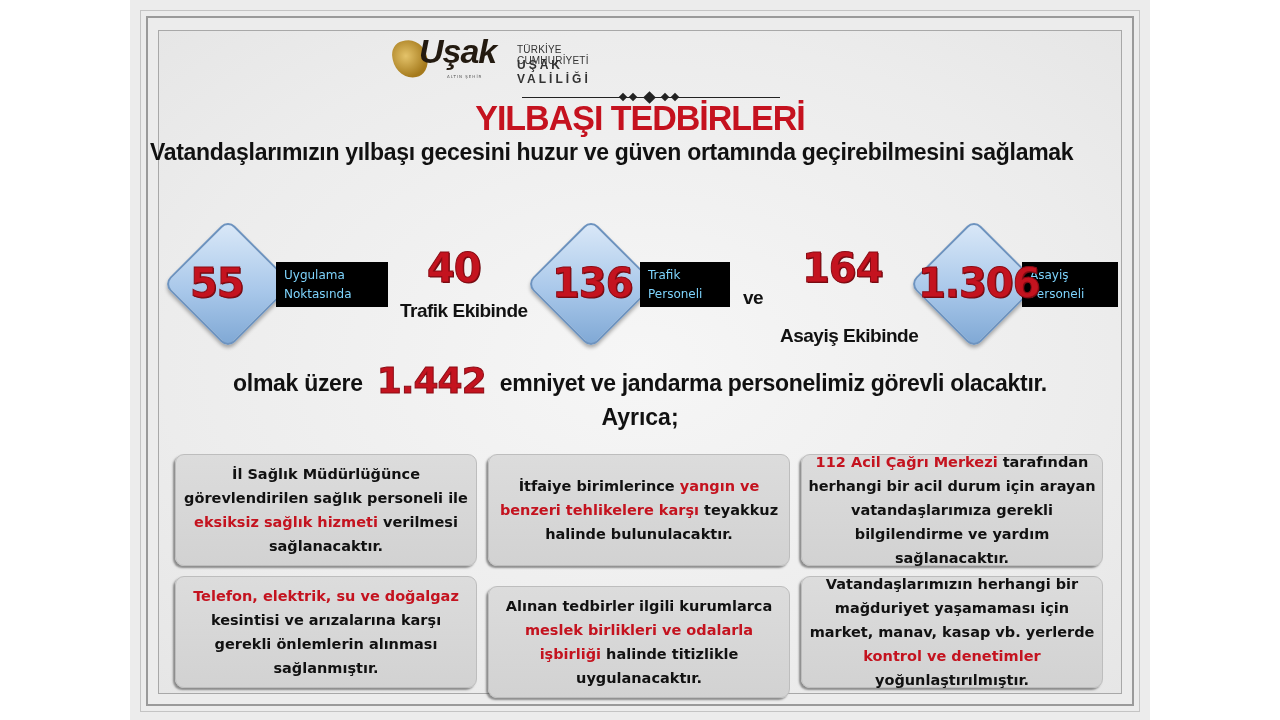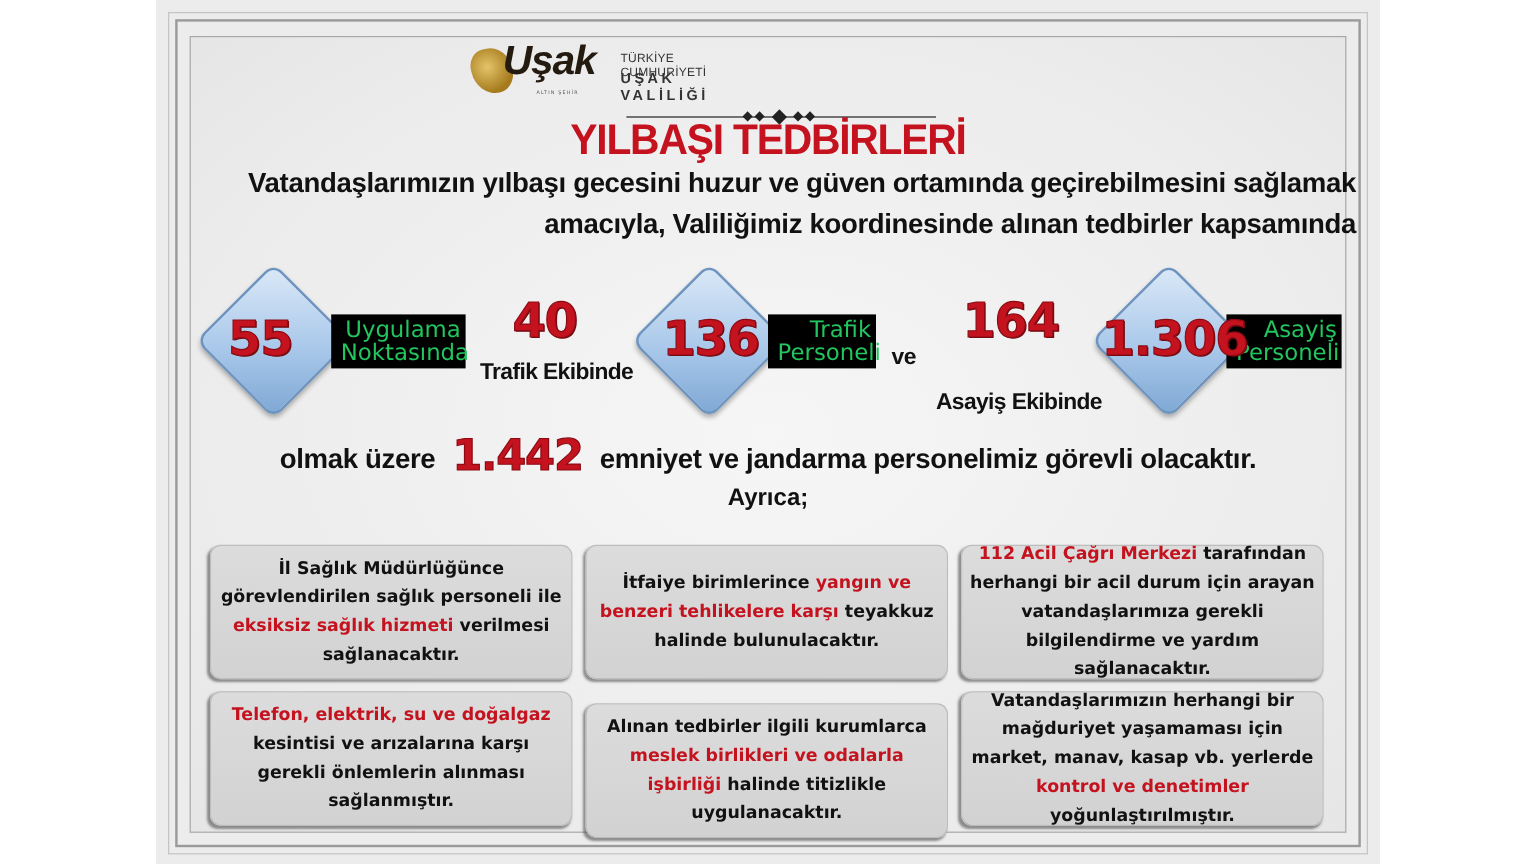--- a/index.html
+++ b/index.html
@@ -65,21 +65,21 @@
     }
     .divider .dia.big { width: 9px; height: 9px; top: -1.5px; }
 
     .main-title {
       position: absolute; left: 0; width: 1280px; top: 98px; text-align: center;
       font-family: "Liberation Sans", sans-serif; font-weight: bold;
       font-size: 34px; color: #c5121f; letter-spacing: -1px;
       transform: scaleY(1.05);
     }
     .intro {
-      position: absolute; left: 150px; width: 980px; top: 135px; text-align: right;
+      position: absolute; left: 150px; width: 980px; top: 135px; text-align: left;
       font-family: "Liberation Sans", sans-serif; font-weight: bold;
       font-size: 23px; line-height: 34px; color: #111;
       letter-spacing: -0.3px;
     }
 
     
     .diamond {
       position: absolute; width: 92px; height: 92px;
       transform: rotate(45deg);
       border-radius: 10px;
@@ -88,43 +88,43 @@
       box-shadow: 2px 2px 4px rgba(0,0,0,0.3);
     }
     .big-num {
       position: absolute; font-family: "DejaVu Sans", sans-serif; font-weight: bold;
       color: #c4131f; font-size: 40px; letter-spacing: -1px;
       text-shadow: 1px 1px 0 #6b0a10;
       -webkit-text-stroke: 1px #8a0b14;
       white-space: nowrap;
     }
     .label-box {
-      position: absolute; background: #000; color: #22c55e; text-align: right;
-      font-family: "DejaVu Sans", sans-serif; font-size: 19px; line-height: 19px;
+      position: absolute; background: #000; color: #7dd3fc; 
+      font-family: "DejaVu Sans", sans-serif; font-size: 12px; line-height: 19px;
       padding: 4px 4px 3px 8px; white-space: nowrap;
     }
     .plain-label {
       position: absolute; font-family: "Liberation Sans", sans-serif; font-weight: bold;
       font-size: 19px; color: #111; white-space: nowrap; letter-spacing: -0.5px;
     }
 
     .total-line {
       position: absolute; left: 0; width: 1280px; top: 360px; text-align: center;
       font-family: "Liberation Sans", sans-serif; font-weight: bold;
       font-size: 23px; color: #111; letter-spacing: -0.3px; white-space: nowrap;
     }
     .total-line .num {
       font-family: "DejaVu Sans", sans-serif; font-size: 36px; color: #c4131f;
       -webkit-text-stroke: 1px #8a0b14; letter-spacing: -1px;
       margin: 0 8px; vertical-align: -2px;
     }
     .ayrica {
       position: absolute; left: 0; width: 1280px; top: 404px; text-align: center;
       font-family: "Liberation Sans", sans-serif; font-weight: bold;
-      font-size: 20px; color: #111;
+      font-size: 23px; color: #111;
     }
 
     
     .card {
       position: absolute; width: 302px; height: 112px;
       background: linear-gradient(180deg, #dcdcdc 0%, #d2d2d2 100%);
       border-radius: 9px;
       border: 1px solid #bdbdbd;
       box-shadow: -2px 2px 2px rgba(60,60,60,0.55);
       display: flex; align-items: center; justify-content: center;
@@ -157,21 +157,20 @@
   <div class="dia" style="left:108px"></div>
   <div class="dia big" style="left:123px"></div>
   <div class="dia" style="left:140px"></div>
   <div class="dia" style="left:150px"></div>
 </div>
 
 <div class="main-title">YILBAŞI TEDBİRLERİ</div>
 
 <div class="intro">
   <div>Vatandaşlarımızın yılbaşı gecesini huzur ve güven ortamında geçirebilmesini sağlamak</div>
-  <div>amacıyla, Valiliğimiz koordinesinde alınan tedbirler kapsamında</div>
 </div>
 
 <div class="diamond" style="left:182px; top:238px;"></div>
 <div class="label-box" style="left:276px; top:262px; width:112px;">
   <div>Uygulama</div>
   <div>Noktasında</div>
 </div>
 <div class="big-num" style="left:190px; top:260px;">55</div>
 
 <div class="big-num" style="left:427px; top:245px;">40</div>

